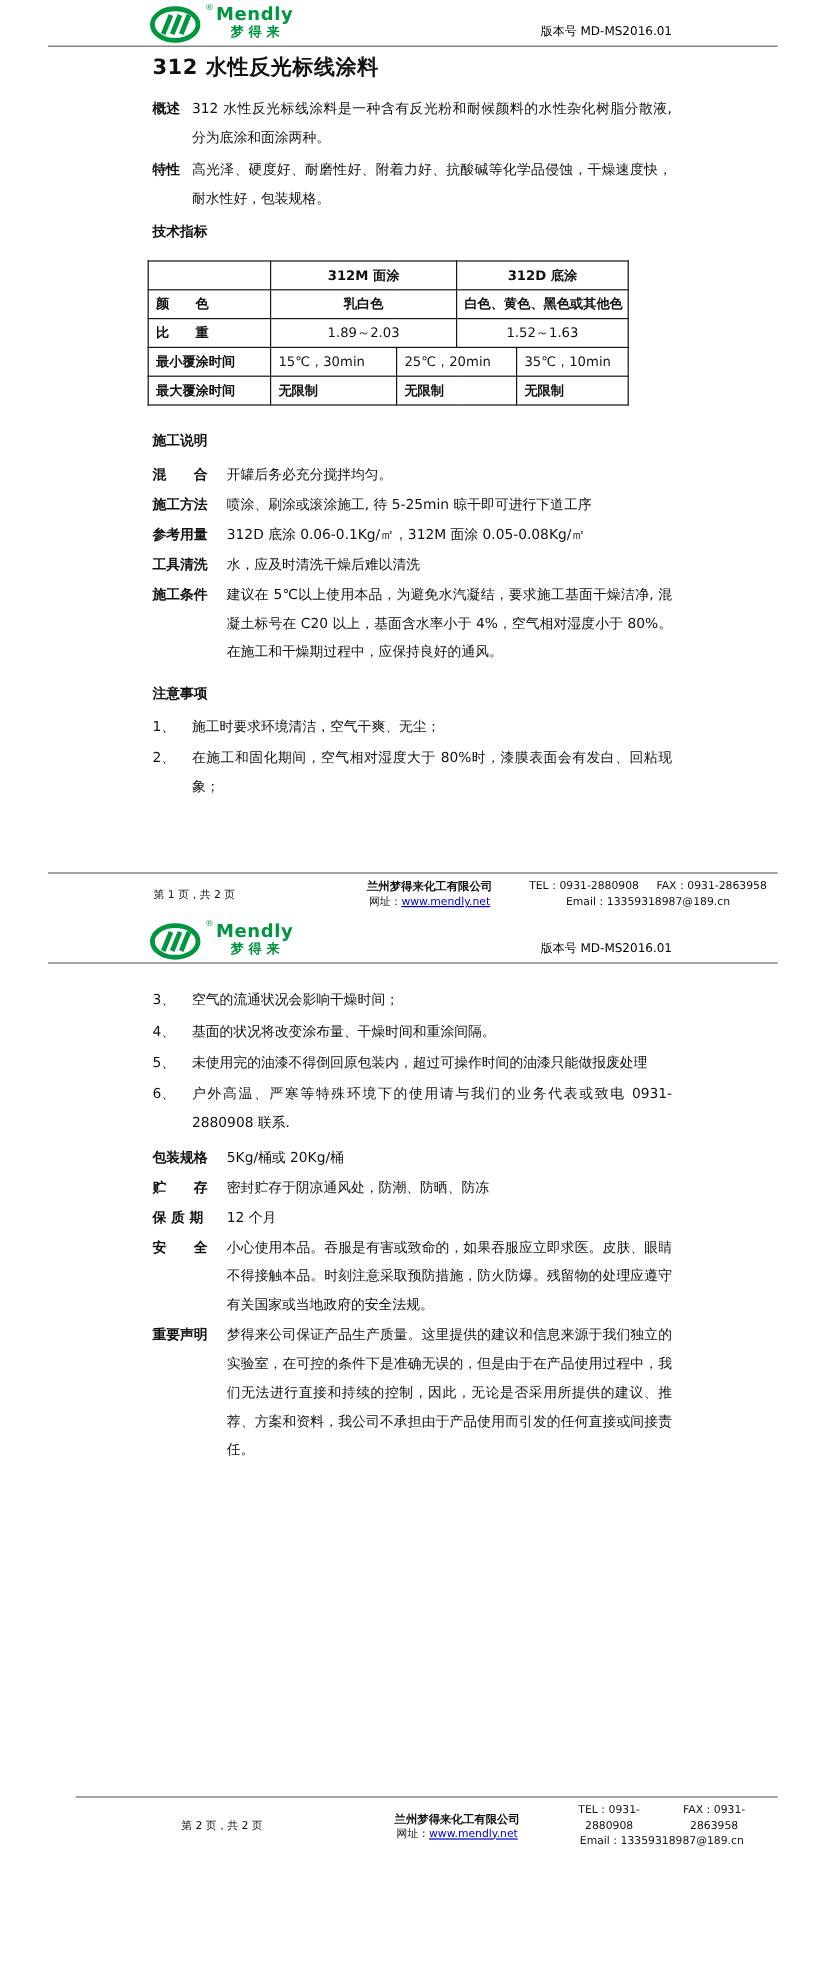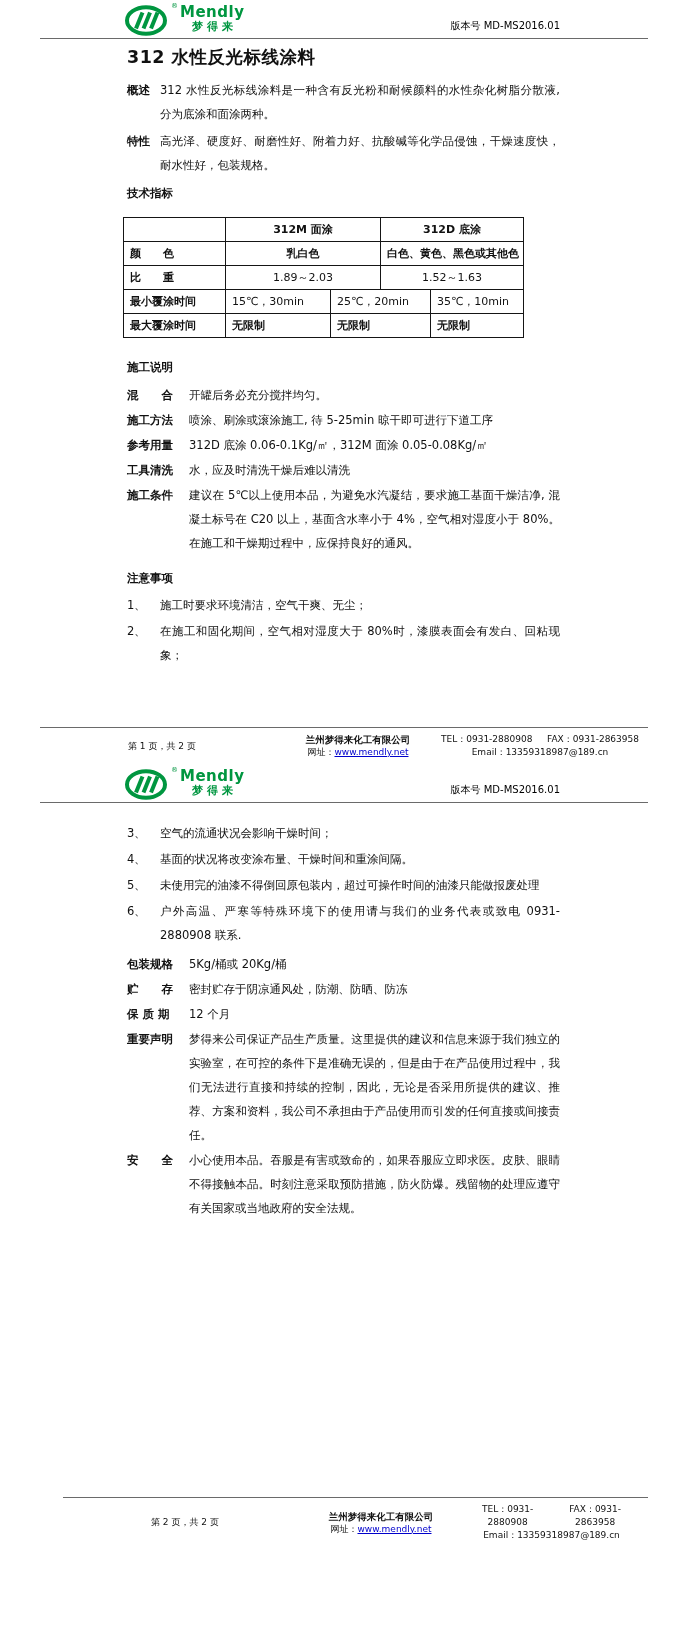--- a/index.html
+++ b/index.html
@@ -248,26 +248,26 @@
       </div>
       <div class="kv">
         <span class="lbl">贮　　存</span>
         <span class="txt">密封贮存于阴凉通风处，防潮、防晒、防冻</span>
       </div>
       <div class="kv">
         <span class="lbl">保 质 期</span>
         <span class="txt">12 个月</span>
       </div>
       <div class="kv">
+        <span class="lbl">安　　全</span>
+        <span class="txt">小心使用本品。吞服是有害或致命的，如果吞服应立即求医。皮肤、眼睛不得接触本品。时刻注意采取预防措施，防火防爆。残留物的处理应遵守有关国家或当地政府的安全法规。</span>
+      </div>
+      <div class="kv">
         <span class="lbl">重要声明</span>
         <span class="txt">梦得来公司保证产品生产质量。这里提供的建议和信息来源于我们独立的实验室，在可控的条件下是准确无误的，但是由于在产品使用过程中，我们无法进行直接和持续的控制，因此，无论是否采用所提供的建议、推荐、方案和资料，我公司不承担由于产品使用而引发的任何直接或间接责任。</span>
-      </div>
-      <div class="kv">
-        <span class="lbl">安　　全</span>
-        <span class="txt">小心使用本品。吞服是有害或致命的，如果吞服应立即求医。皮肤、眼睛不得接触本品。时刻注意采取预防措施，防火防爆。残留物的处理应遵守有关国家或当地政府的安全法规。</span>
       </div>
     </div>
   </div>
 
   <div class="pagefoot">
     <hr class="rule">
     <div class="footrow">
       <span class="pageno">第 2 页，共 2 页</span>
       <div class="company-col">
         <div class="company">兰州梦得来化工有限公司</div>

